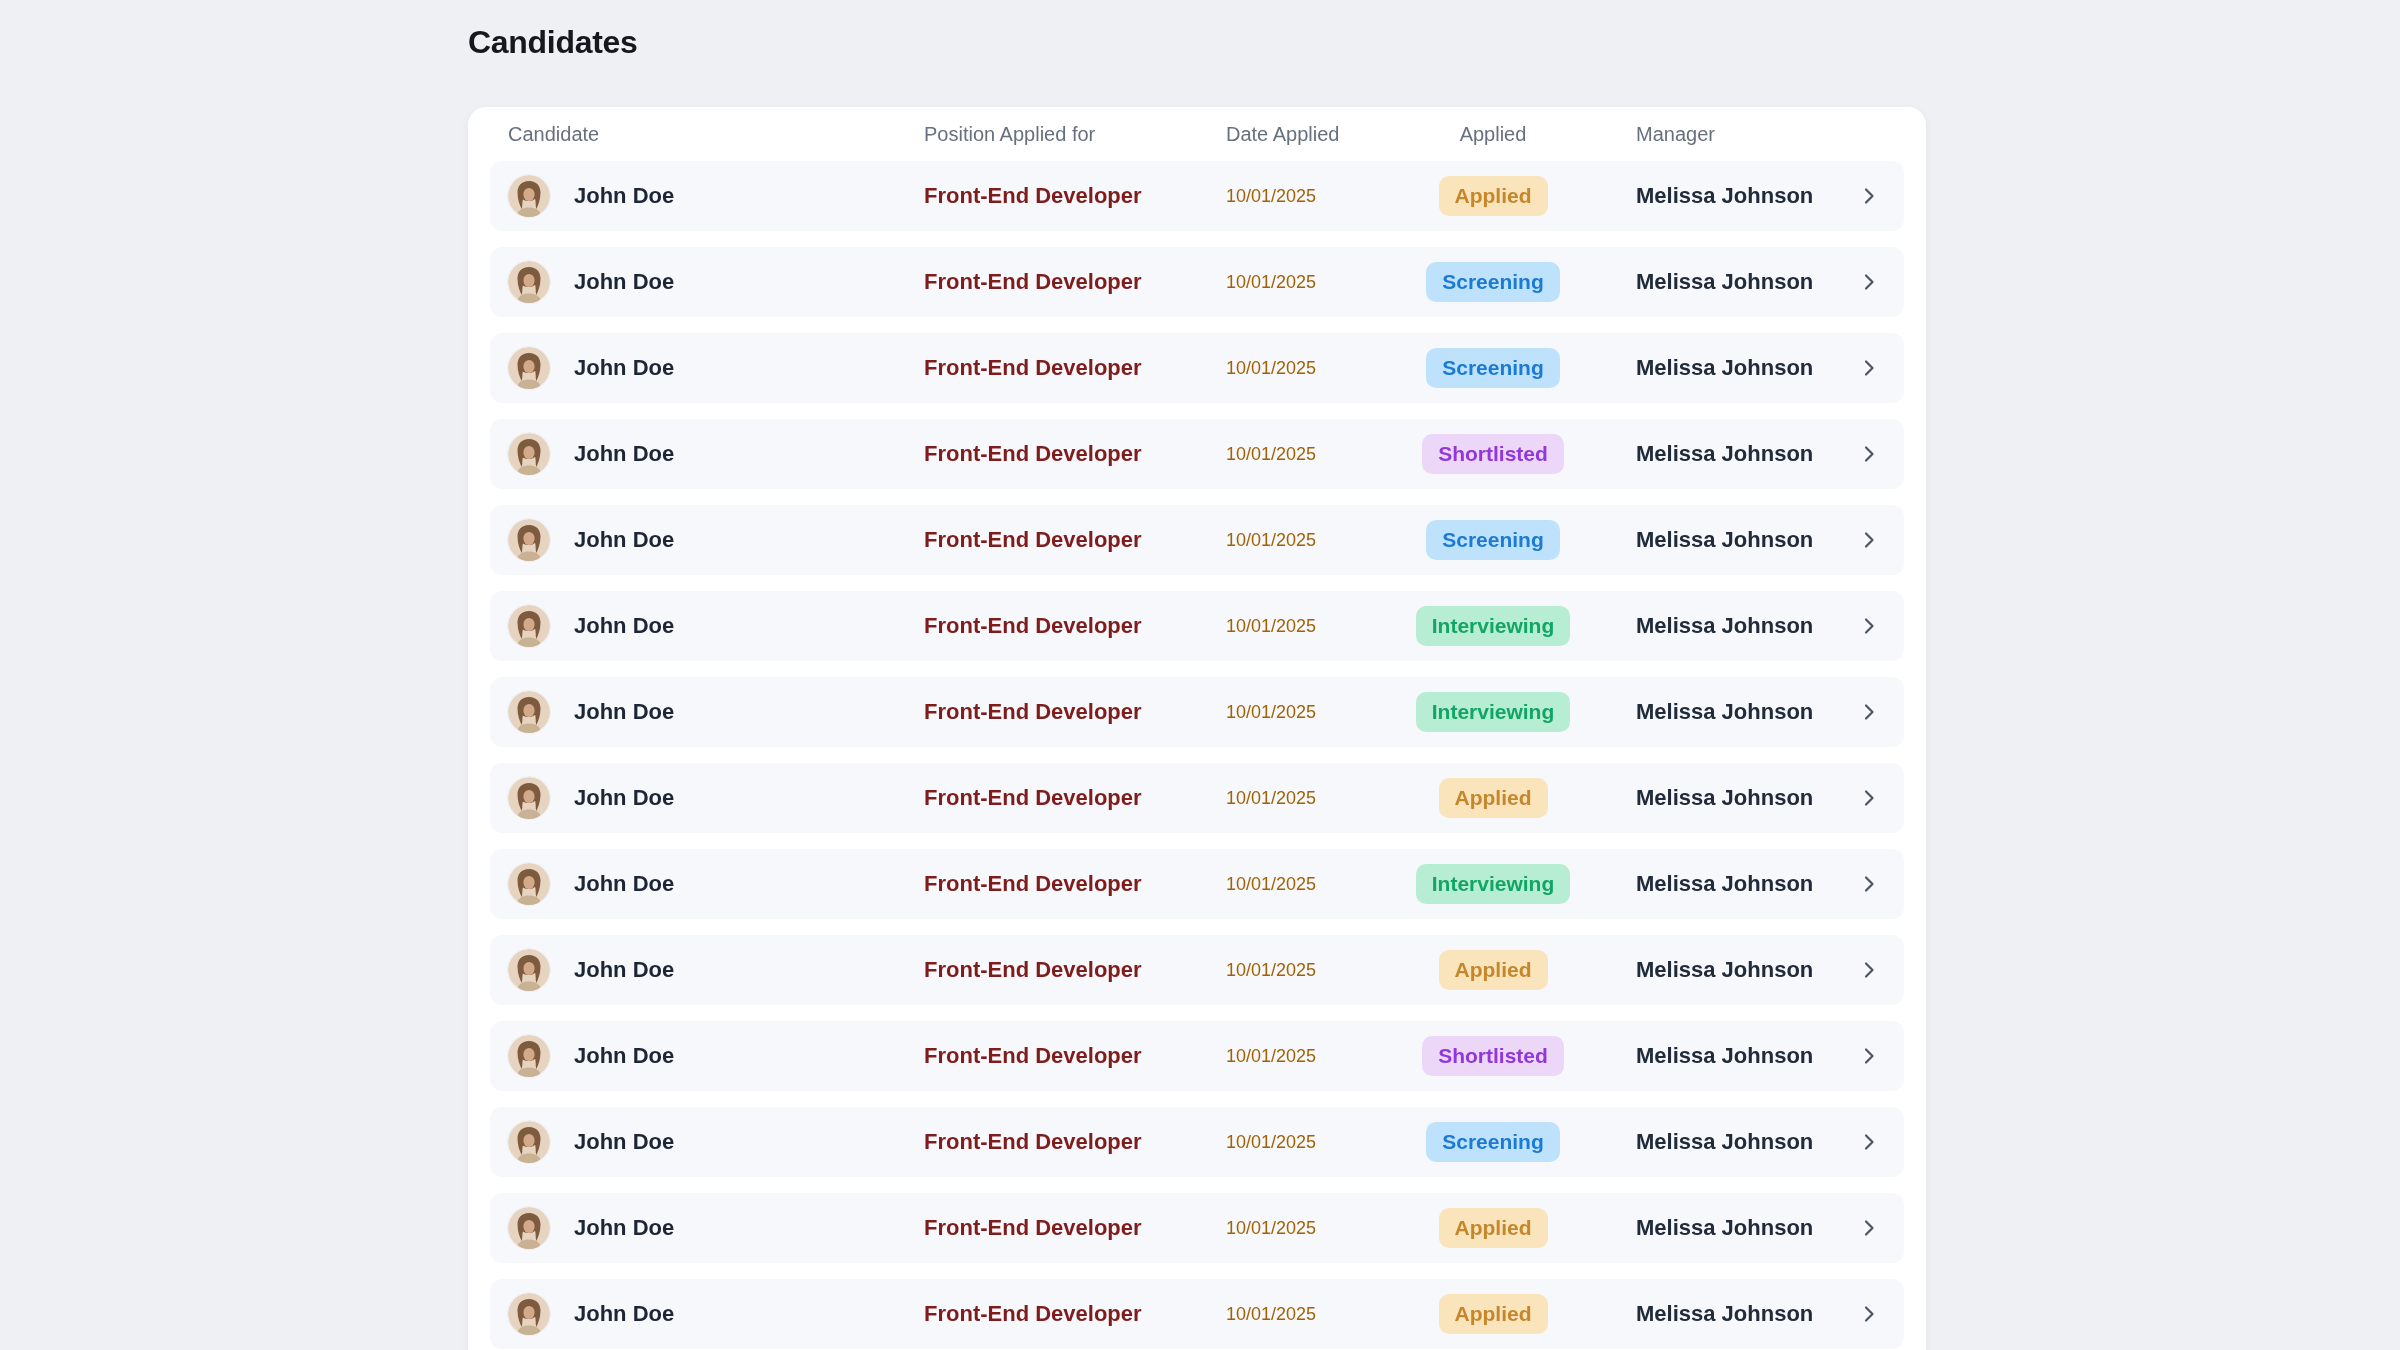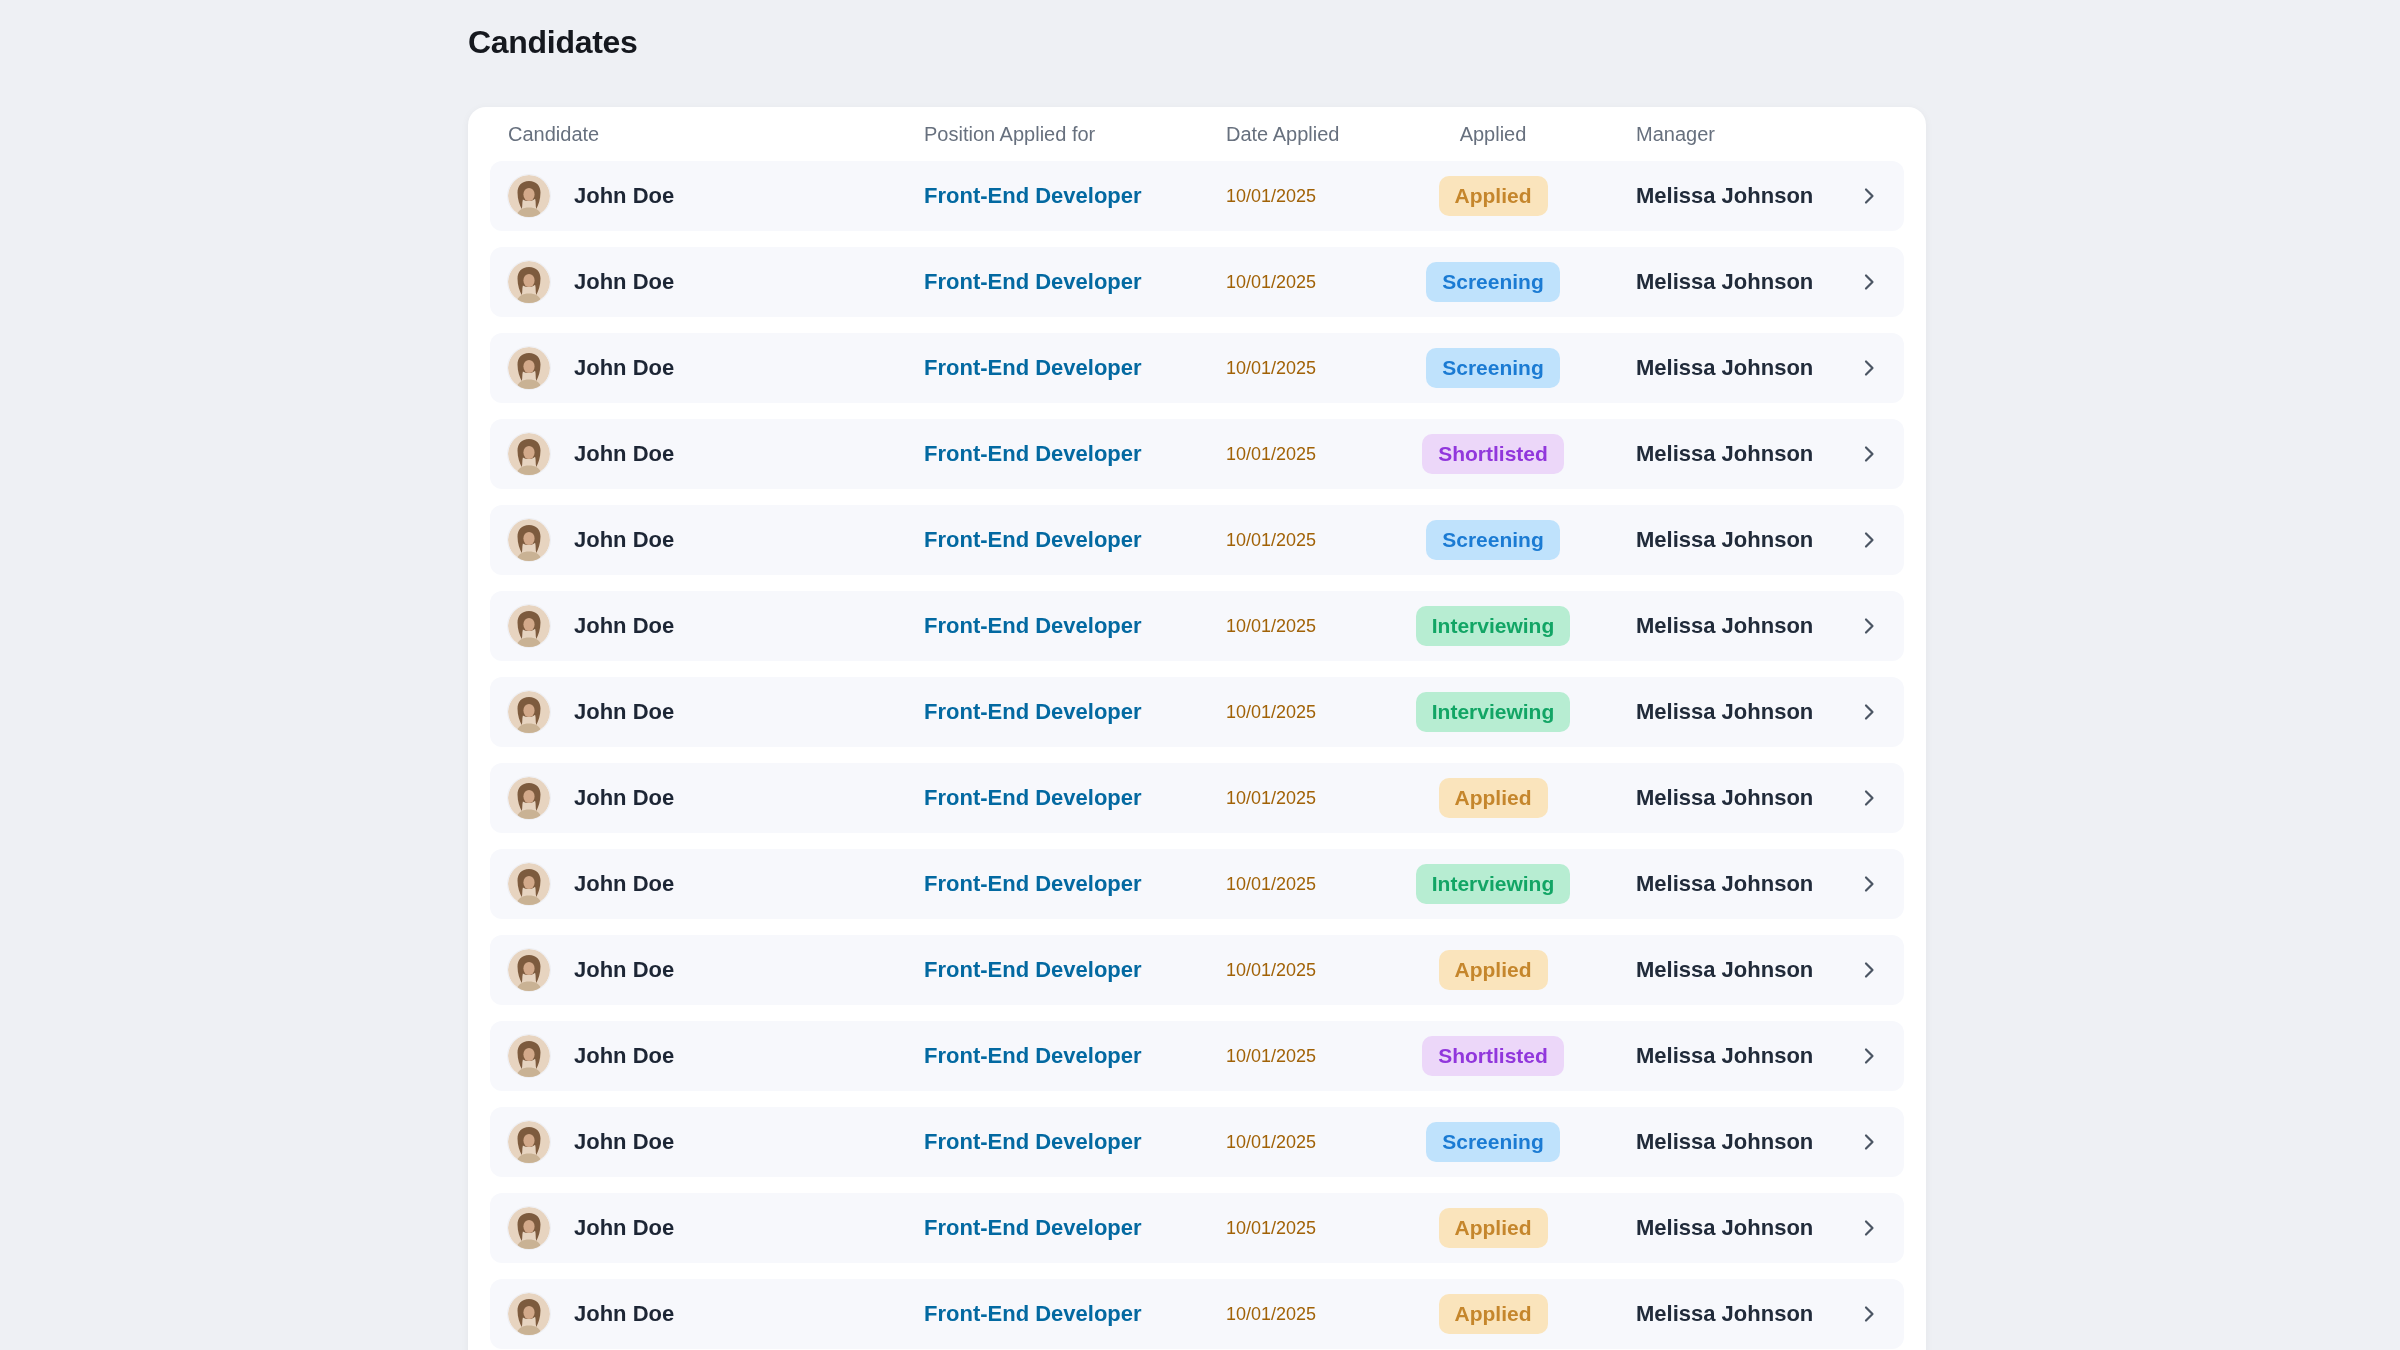--- a/index.html
+++ b/index.html
@@ -68,21 +68,21 @@
   .avatar svg { display: block; width: 42px; height: 42px; }
 
   .candidate-name {
     font-size: 22px;
     font-weight: 700;
     color: #1d2635;
   }
   .position-link {
     font-size: 22px;
     font-weight: 700;
-    color: #0369a1;
+    color: #7f1d1d;
     text-decoration: none;
     cursor: pointer;
   }
   .cell-date {
     font-size: 18px;
     color: #a16207;
   }
   .cell-status { text-align: center; }
   .status-badge {
     display: inline-block;

